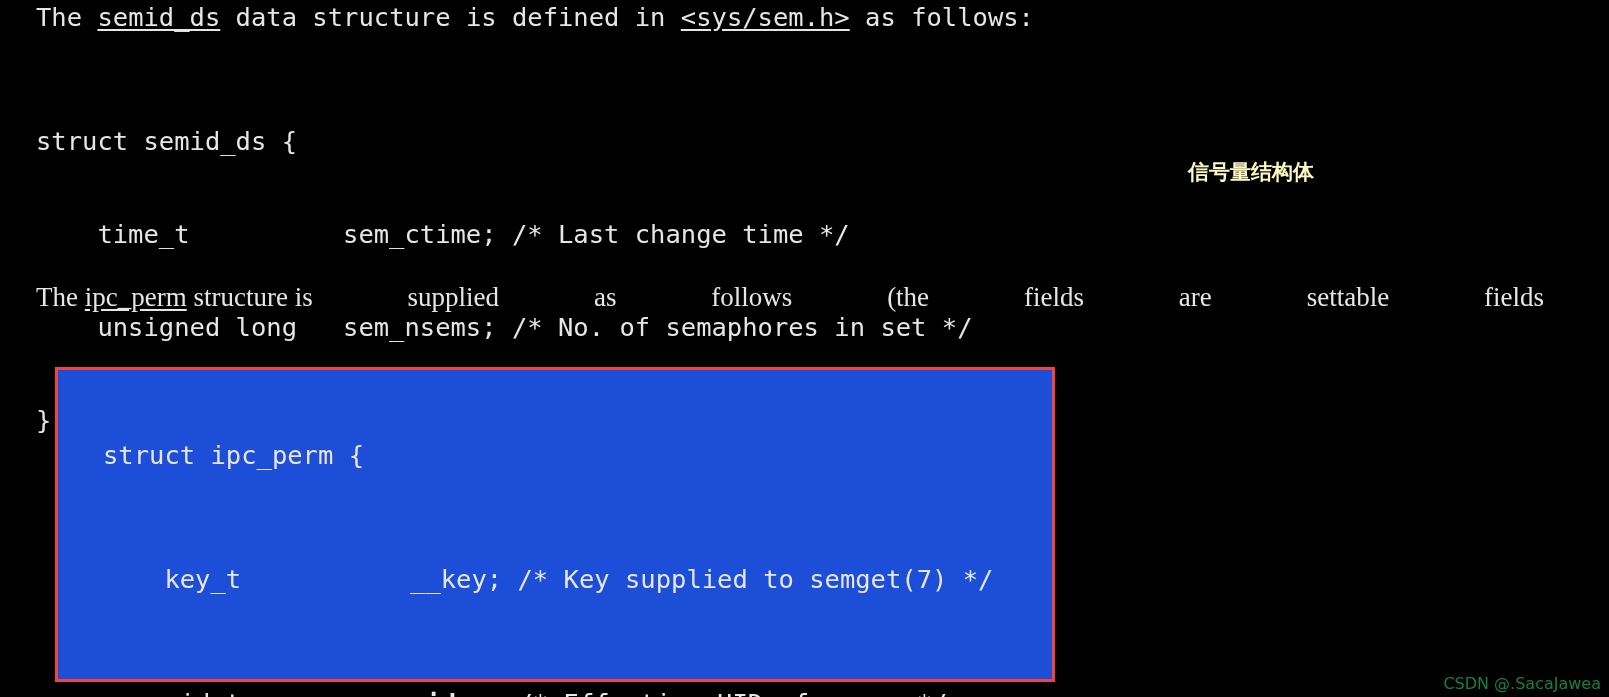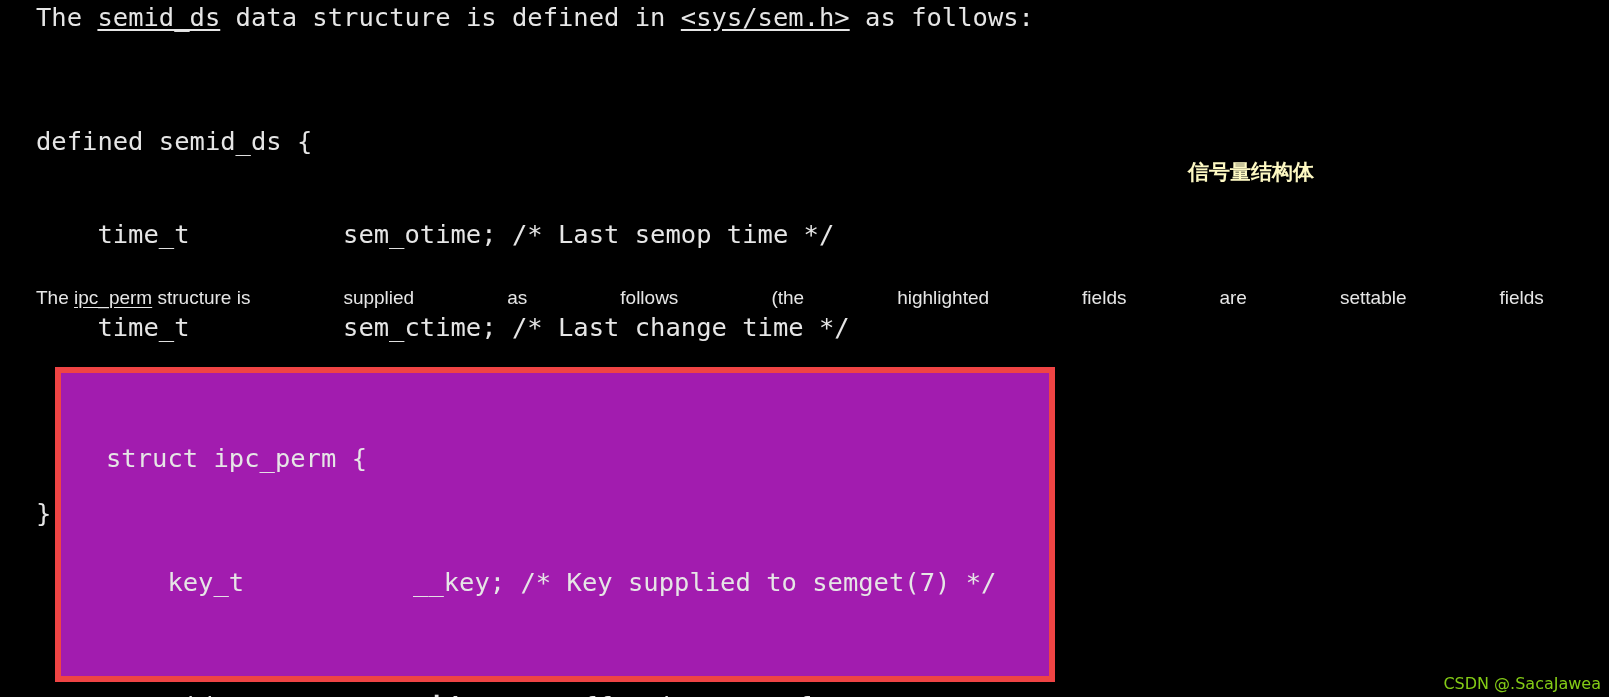--- a/index.html
+++ b/index.html
@@ -57,86 +57,84 @@
     color: #fef9c3;
     white-space: pre;
   }
 
   
   #ipcperm-paragraph {
     position: absolute;
     left: 36px;
     top: 282px;
     width: 1508px;
-    font-family: Liberation Sans, sans-serif;
-    font-size: 19px;
+    font-family: Liberation Serif, serif;
+    font-size: 27px;
     line-height: 31px;
     color: #e6e6e6;
   }
   #para-row-1 {
     display: flex;
     justify-content: space-between;
     white-space: pre;
   }
   #para-row-2 { white-space: pre; }
 
   
   #ipcperm-box {
     position: absolute;
     left: 55px;
     top: 367px;
     width: 1000px;
     height: 315px;
-    border: 6px solid #ef4444;
+    border: 3px solid #ef4444;
     box-sizing: border-box;
-    background: #a21caf;
+    background: #1d4ed8;
   }
   #ipcperm-block {
     position: absolute;
     left: 45px;
     top: 8px;
   }
   #ipcperm-block .code-line { display: block; }
 
   
   #watermark {
     position: absolute;
     right: 8px;
     bottom: 4px;
     font-family: "DejaVu Sans", "Liberation Sans", sans-serif;
     font-size: 16px;
-    color: #84cc16;
+    color: #15803d;
     white-space: pre;
   }
 </style>
 </head>
 <body>
 
 <div id="page">
 
   <div id="intro-line" class="mono"><span>The </span><span class="ul">semid_ds</span><span> data structure is defined in </span><span class="ul">&lt;sys/sem.h&gt;</span><span> as follows:</span></div>
 
   <div id="semid-block" class="mono">
-    <span class="code-line">defined semid_ds {</span>
-    <span class="code-line">    time_t          sem_otime; /* Last semop time */</span>
+    <span class="code-line">struct semid_ds {</span>
     <span class="code-line">    time_t          sem_ctime; /* Last change time */</span>
     <span class="code-line">    unsigned long   sem_nsems; /* No. of semaphores in set */</span>
     <span class="code-line">};</span>
   </div>
 
   <div id="annotation-semaphore">信号量结构体</div>
 
   <div id="ipcperm-paragraph">
     <div id="para-row-1">
       <span><span>The </span><span class="ul">ipc_perm</span><span> structure is</span></span>
       <span>supplied</span>
       <span>as</span>
       <span>follows</span>
       <span>(the</span>
-      <span>highlighted</span>
       <span>fields</span>
       <span>are</span>
       <span>settable</span>
       <span>fields</span>
     </div>
   </div>
 
   <div id="ipcperm-box">
     <div id="ipcperm-block" class="mono">
       <span class="code-line"><span>struct ipc_perm {</span><span class="bold"></span><span></span></span>

